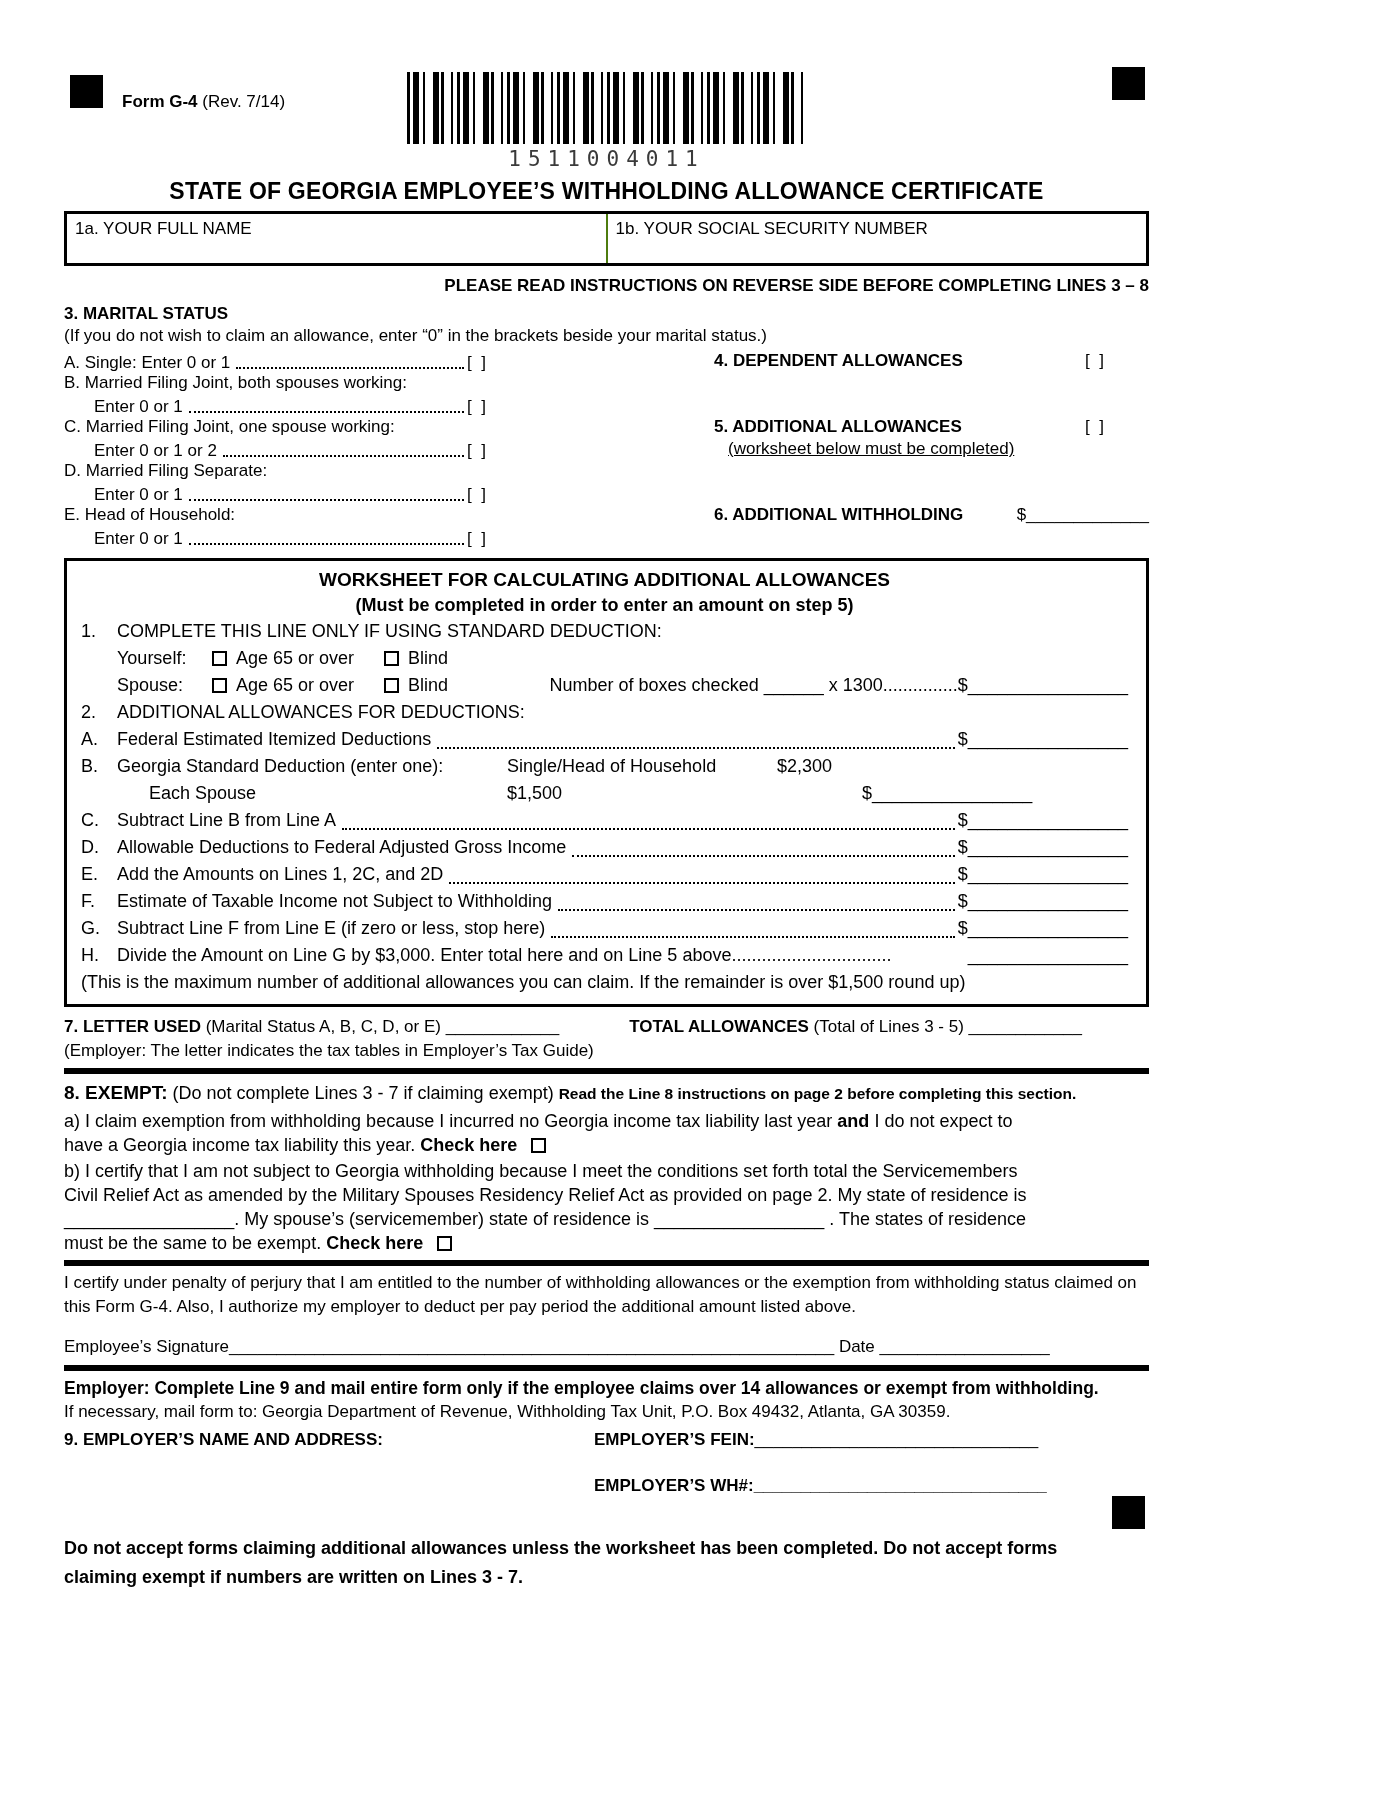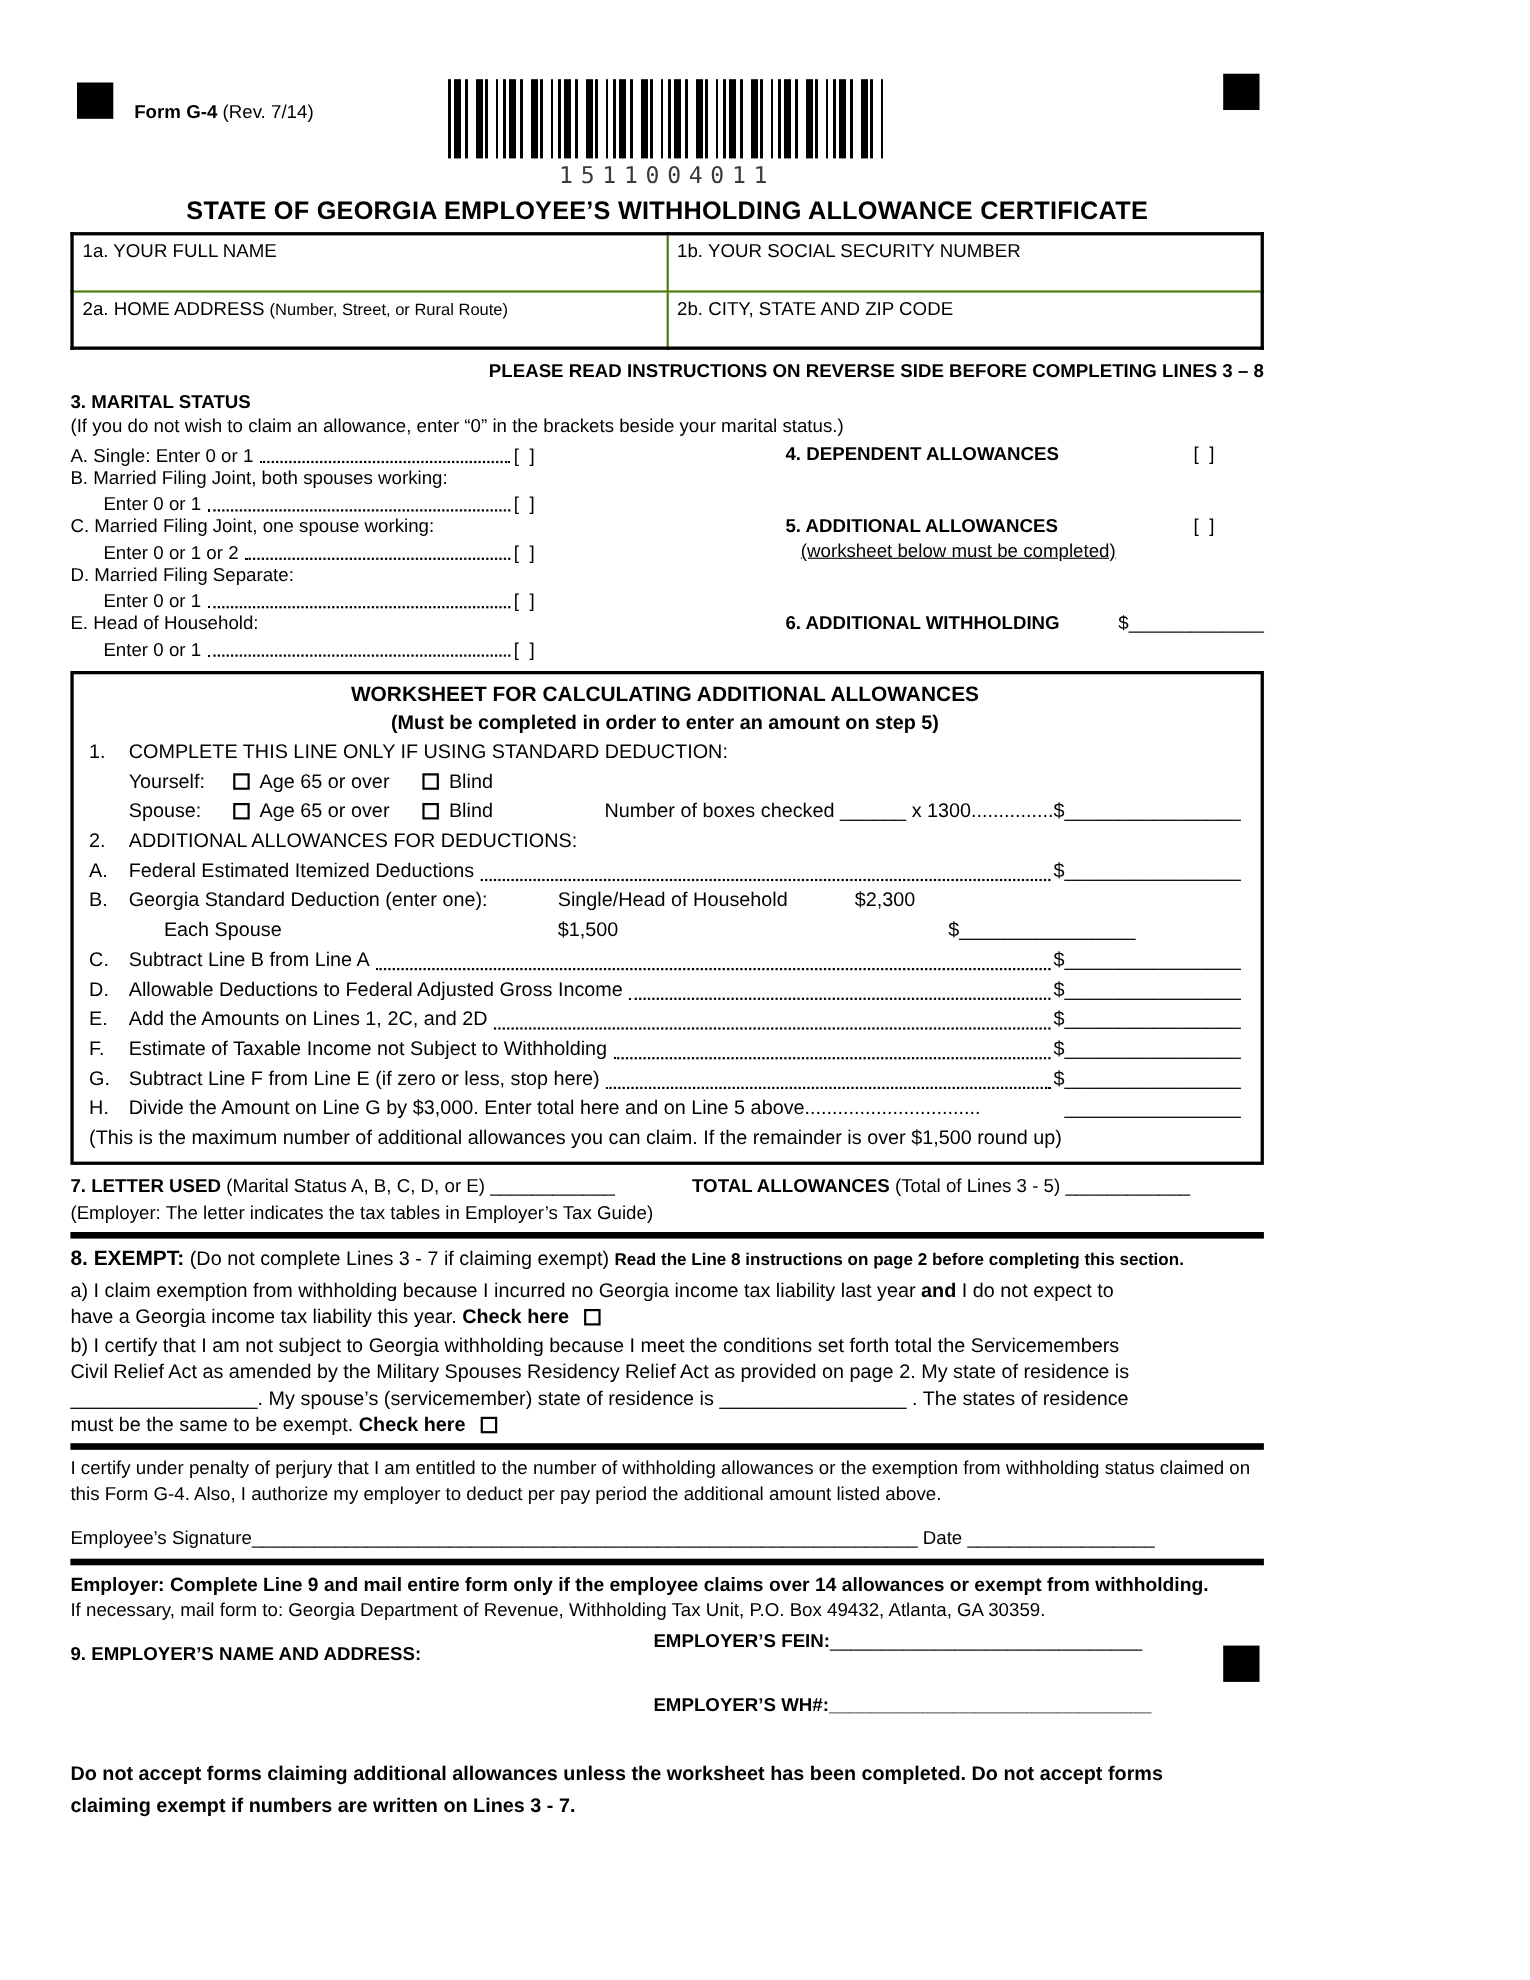--- a/index.html
+++ b/index.html
@@ -81,21 +81,21 @@
   .l8-read { font-size:15.5px; }
   .l8-p { font-size:18px; line-height:24px; margin-top:2px; }
   .chk-gap { margin-left:14px; }
 
   .cert { font-size:17px; line-height:24px; margin-top:4px; }
   .sig { font-size:17px; margin-top:18px; margin-bottom:8px; }
 
   .emp { font-size:17px; line-height:24px; }
   .emp-bold { font-weight:bold; font-size:17.5px; }
   .emp-row { display:flex; margin-top:4px; }
-  .emp-name { display:inline-block; width:530px; font-weight:bold;margin-top:12px; }
+  .emp-name { display:inline-block; width:530px; font-weight:bold; }
   .emp-wh { padding-left:530px; margin-top:22px; font-weight:bold; }
 
   .warn { margin-top:36px; font-weight:bold; font-size:18px; line-height:29px; max-width:1020px; }
 </style>
 </head>
 <body>
 
 <div class="page">
   <div class="sq sq-tl"></div>
   <div class="sq sq-tr"></div>
@@ -118,28 +118,20 @@
     <table class="id-table">
       <tbody>
           <tr>
         <td>
           <div>1a. YOUR FULL NAME</div>
         </td>
         <td>
           <div>1b. YOUR SOCIAL SECURITY NUMBER</div>
         </td>
       </tr>
-      <tr>
-        <td>
-          <div><span>2a. HOME ADDRESS</span> <span class="small">(Number, Street, or Rural Route)</span></div>
-        </td>
-        <td>
-          <div>2b. CITY, STATE AND ZIP CODE</div>
-        </td>
-      </tr>
     </tbody>
       </table>
 
     <div class="banner">PLEASE READ INSTRUCTIONS ON REVERSE SIDE BEFORE COMPLETING LINES 3 – 8</div>
 
     <div class="m-head">3. MARITAL STATUS</div>
     <div class="m-note">(If you do not wish to claim an allowance, enter “0” in the brackets beside your marital status.)</div>
 
     <div class="m-grid">
       <div class="ml" style="grid-area:1/1">

